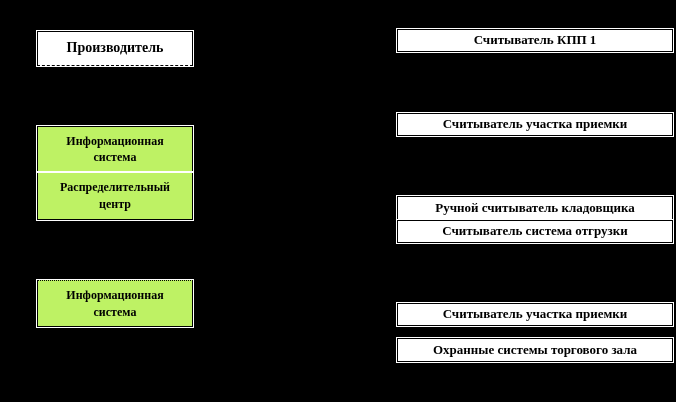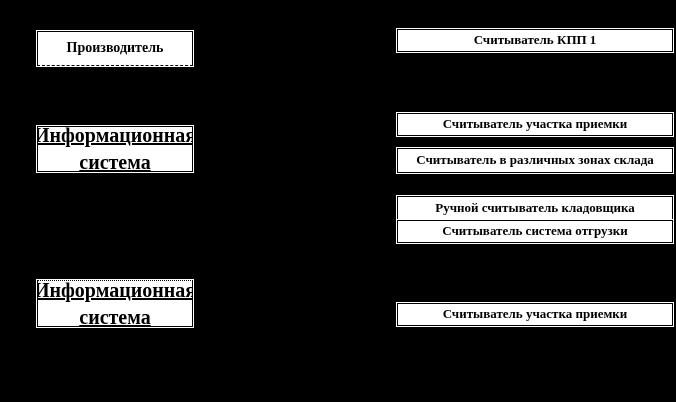--- a/index.html
+++ b/index.html
@@ -23,32 +23,31 @@
     align-items: center;
     justify-content: center;
     text-align: left;
     line-height: 1.3;
   }
   
   .left-box { left: 37px; width: 156px; font-size: 14px; }
   .producer { top: 31px; height: 35px; border-bottom-style: dashed; }
   .group { left: 37px; width: 156px; position: absolute; }
   .group .cell {
-    background: #ffffff;
+    background: #bef264;
     border: 1.5px solid #000000;
     outline: 1px solid #ffffff;
     box-sizing: border-box;
     display: flex;
     align-items: center;
     justify-content: center;
     text-align: center;
-    font-size: 20px;
+    font-size: 12px;
     line-height: 1.35;
     padding: 2px 6px;
-    text-decoration: underline;
   }
   .group .cell + .cell { border-top: none; }
   .group2 { top: 126px; }
   .group2 .cell-a { height: 46px; }
   .group2 .cell-b { height: 48px; }
   .group3 { top: 280px; }
   .group3 .cell-a { height: 47px; border-top-style: dotted; }
   .group3 .cell-b { height: 49px; align-items: flex-start; padding-top: 5px; }
   
   .right-box { left: 397px; width: 276px; font-size: 13px; padding: 1px 4px; }
@@ -65,26 +64,27 @@
 </style>
 </head>
 <body>
 
 <div class="canvas">
 
   <div class="box left-box producer">Производитель</div>
 
   <div class="group group2">
     <div class="cell cell-a">Информационная система</div>
+    <div class="cell cell-b">Распределительный центр</div>
   </div>
 
   <div class="group group3">
     <div class="cell cell-a">Информационная система</div>
   </div>
 
   <div class="box right-box rb1">Считыватель КПП 1</div>
   <div class="box right-box rb3">Считыватель участка приемки</div>
-  <div class="box right-box rb4">Считыватель в различных  зонах склада</div>
   <div class="box right-box rb5">Ручной считыватель кладовщика</div>
   <div class="box right-box rb6">Считыватель система отгрузки</div>
   <div class="box right-box rb8">Считыватель участка приемки</div>
+  <div class="box right-box rb9">Охранные системы торгового зала</div>
 
 </div>
 
 </body></html>

